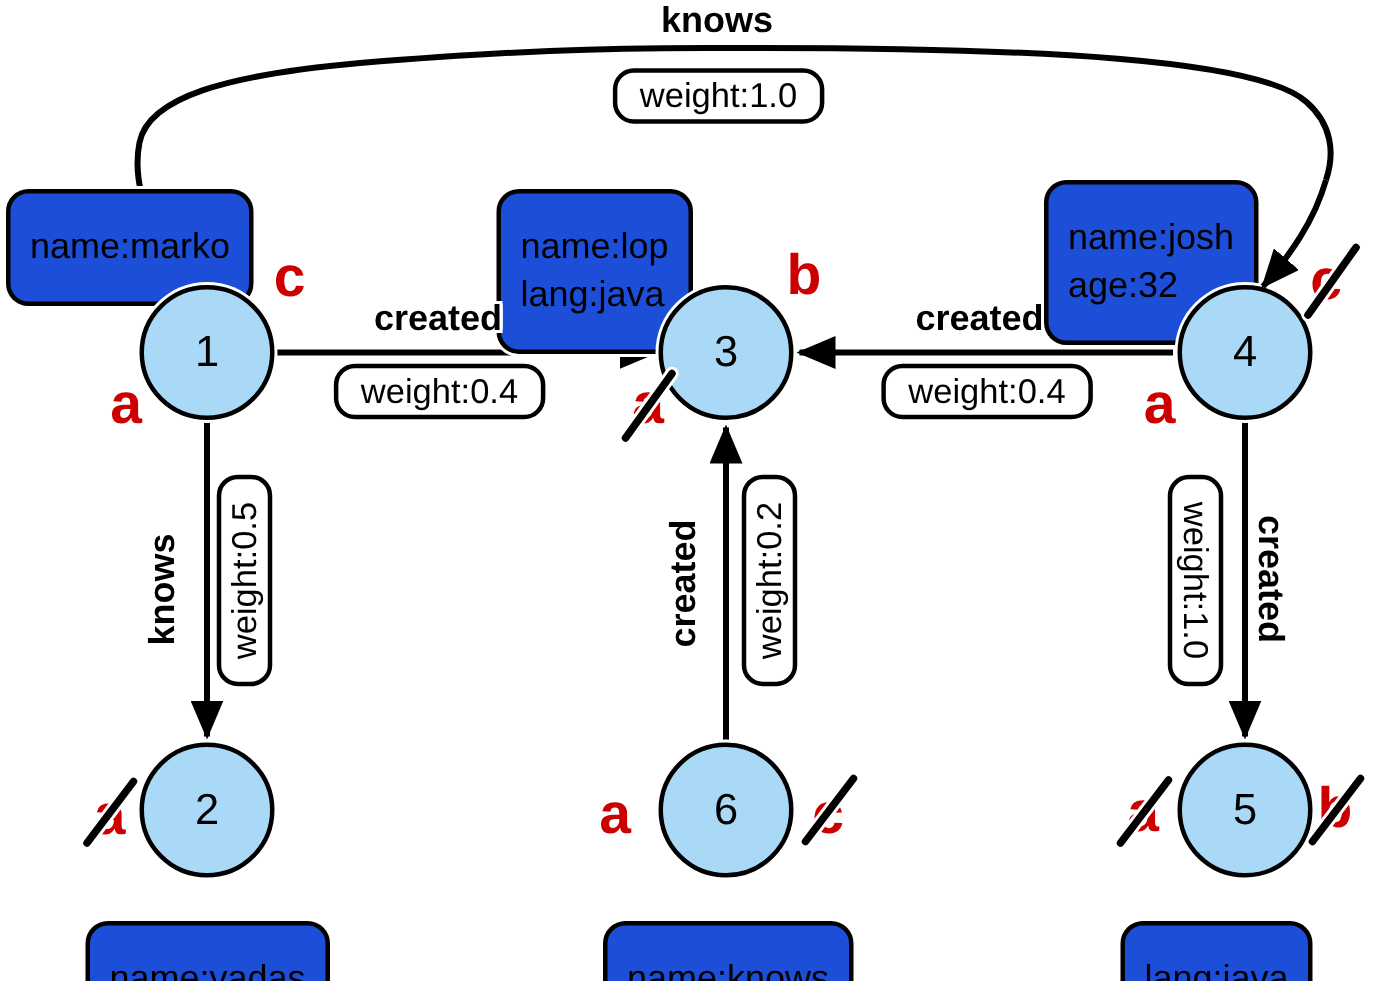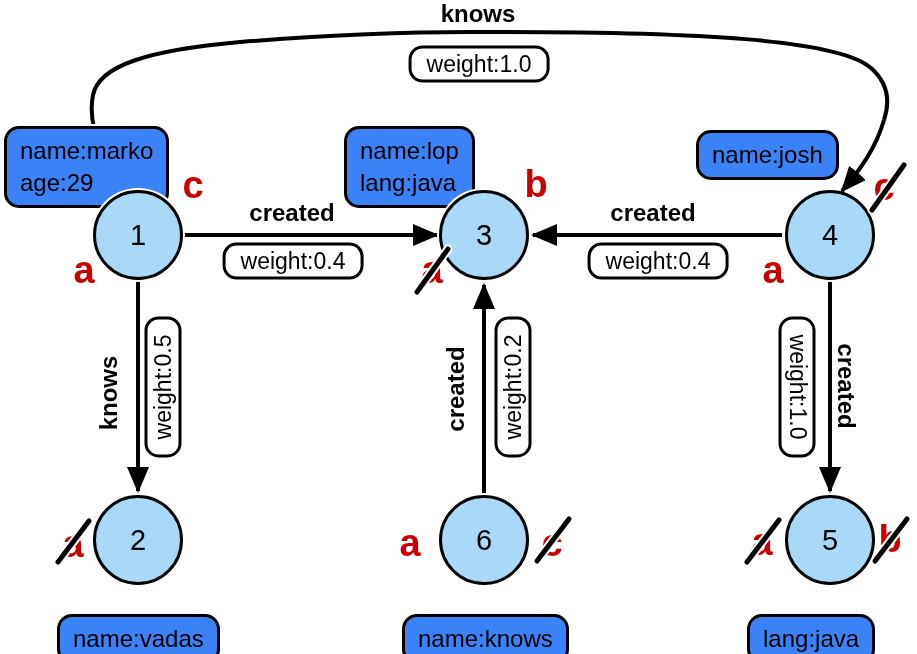--- a/index.html
+++ b/index.html
@@ -17,22 +17,22 @@
   }
 
   .node{
     position:absolute;width:90px;height:90px;box-sizing:border-box;border-radius:50%;
     background:#A9D9F7;border:3px solid #000;z-index:3;
     display:flex;align-items:center;justify-content:center;
     font-size:29px;box-shadow:0 0 0 2px #fff;
   }
 
   .prop{
-    position:absolute;background:#3b82f6;border:3px solid #000;border-radius:15px;
-    padding:6px 13px;font-size:24px;line-height:32px;white-space:nowrap;
+    position:absolute;background:#1d4ed8;border:3px solid #000;border-radius:15px;
+    padding:20px 13px;font-size:24px;line-height:32px;white-space:nowrap;
     box-shadow:0 0 0 2px #fff;
   }
   .prop.top{z-index:2;}
   .prop.bottom{z-index:4;margin-top:40px;}
 
   .edge-label{
     position:absolute;transform:translate(-50%,-50%);
     font-size:24px;font-weight:bold;white-space:nowrap;z-index:5;
   }
   .edge-label.v-ccw{transform:translate(-50%,-50%) rotate(-90deg);}
@@ -66,28 +66,28 @@
     <path d="M 118,195 C 108,160 86,130 93,95 C 99,65 150,50 240,42 C 340,34 400,32 470,32 C 700,31 840,40 871,68 C 888,83 890,102 884,120" fill="none" stroke="#000" stroke-width="4"></path>
     <line x1="184" y1="235" x2="437" y2="235" stroke="#000" stroke-width="4" marker-end="url(#arrow)"></line>
     <line x1="782" y1="235" x2="533" y2="235" stroke="#000" stroke-width="4" marker-end="url(#arrow)"></line>
     <line x1="138" y1="280" x2="138" y2="491" stroke="#000" stroke-width="4" marker-end="url(#arrow)"></line>
     <line x1="484" y1="494" x2="484" y2="285" stroke="#000" stroke-width="4" marker-end="url(#arrow)"></line>
     <line x1="830" y1="280" x2="830" y2="491" stroke="#000" stroke-width="4" marker-end="url(#arrow)"></line>
   </svg>
 
   <div class="prop top" style="left:4px;top:126px;">
     <div>name:marko</div>
-    <div>age:29</div>
   </div>
-  <div class="prop top" style="left:344px;top:126px;">
+  <div class="prop top" style="left:331px;top:126px;">
     <div>name:lop</div>
     <div>lang:java</div>
   </div>
-  <div class="prop top" style="left:696px;top:130px;">
+  <div class="prop top" style="left:696px;top:120px;">
     <div>name:josh</div>
+    <div>age:32</div>
   </div>
 
   <div class="node" style="left:93px;top:190px;">
       <span>1</span>
     </div>
   <div class="node" style="left:439px;top:190px;">
       <span>3</span>
     </div>
   <div class="node" style="left:785px;top:190px;">
       <span>4</span>

